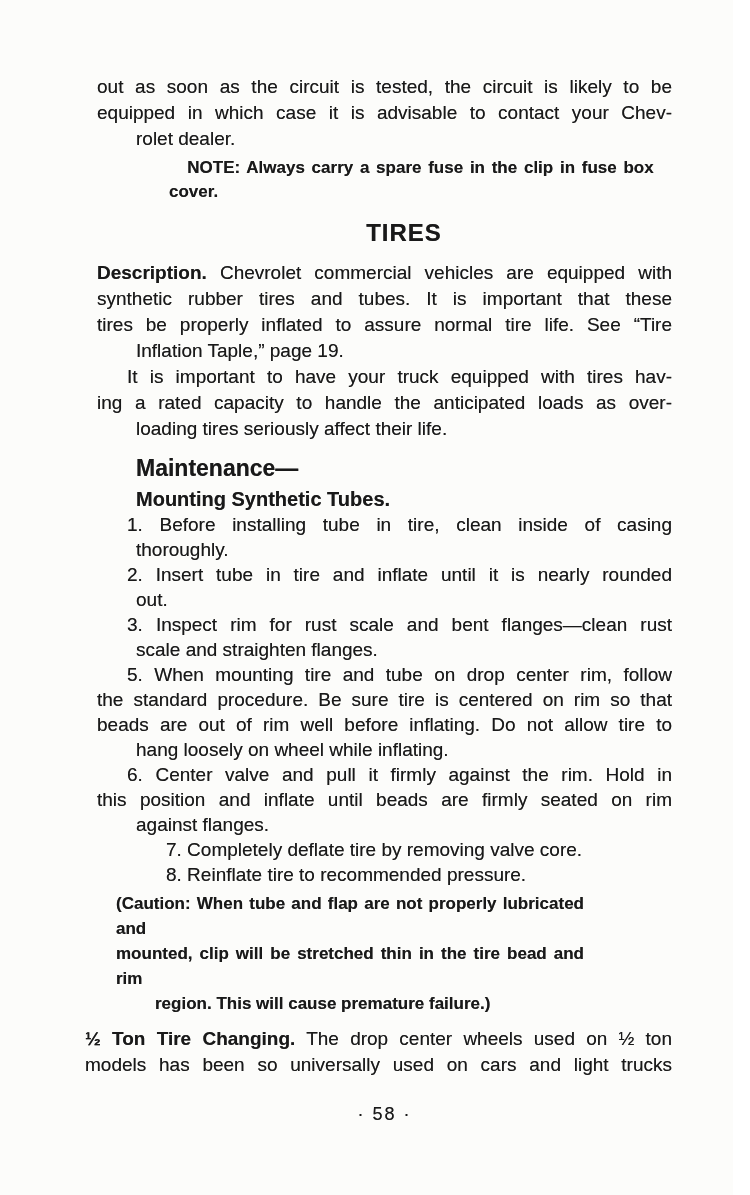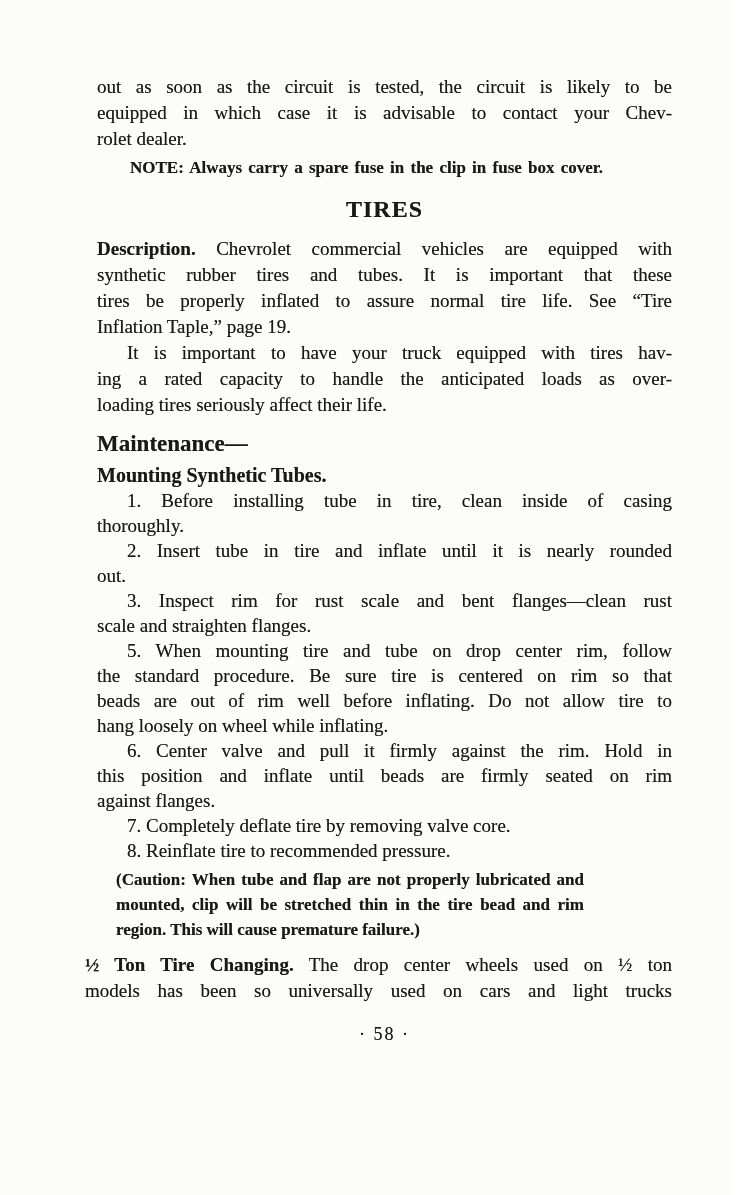--- a/index.html
+++ b/index.html
@@ -6,49 +6,49 @@
     margin: 0;
     padding: 0;
     background: #ffffff;
   }
   .page {
     position: relative;
     width: 733px;
     height: 1195px;
     background: #fcfcfa;
     overflow: hidden;
-    font-family: Liberation Serif, serif;
+    font-family: Liberation Sans, sans-serif;
     color: #191919;
     text-shadow: 0 0 0.5px rgba(25,25,25,0.6);
   }
   .content {
     position: absolute;
     left: 97px;
     top: 74px;
     width: 575px;
   }
   .blk { margin: 0; }
   .ln {
     text-align: justify;
     text-align-last: justify;
   }
-  .ln.last { text-align-last: left; }
+  .ln.last { text-align-last: left; margin-left: 39px; }
   .ln.ind { text-indent: 30px; }
 
   .body { font-size: 19px; line-height: 26px; }
   .item { font-size: 19px; line-height: 25px; }
 
   .note {
     font-weight: bold;
     font-size: 17px;
     line-height: 24px;
     margin: 4px 0 0 33px;
     word-spacing: 2px;
   }
-  .note .ln { text-align: right; text-align-last: left; }
+  .note .ln { text-align: center; text-align-last: left; }
 
   .h-tires {
     font-weight: bold;
     font-size: 24px;
     line-height: 30px;
     margin-top: 14px;
     letter-spacing: 1px;
   }
   .h-tires .ln { text-align: center; text-align-last: center; }
 
@@ -77,21 +77,21 @@
     width: 468px;
   }
 
   .halfton {
     margin-top: 10px;
     margin-left: -12px;
     width: 587px;
   }
 
   .pagenum {
-    margin-top: 18px;
+    margin-top: 24px;
     font-size: 18px;
     line-height: 24px;
     text-align: center;
     letter-spacing: 2px;
   }
 </style>
 </head>
 <body>
 
 <div class="page">

